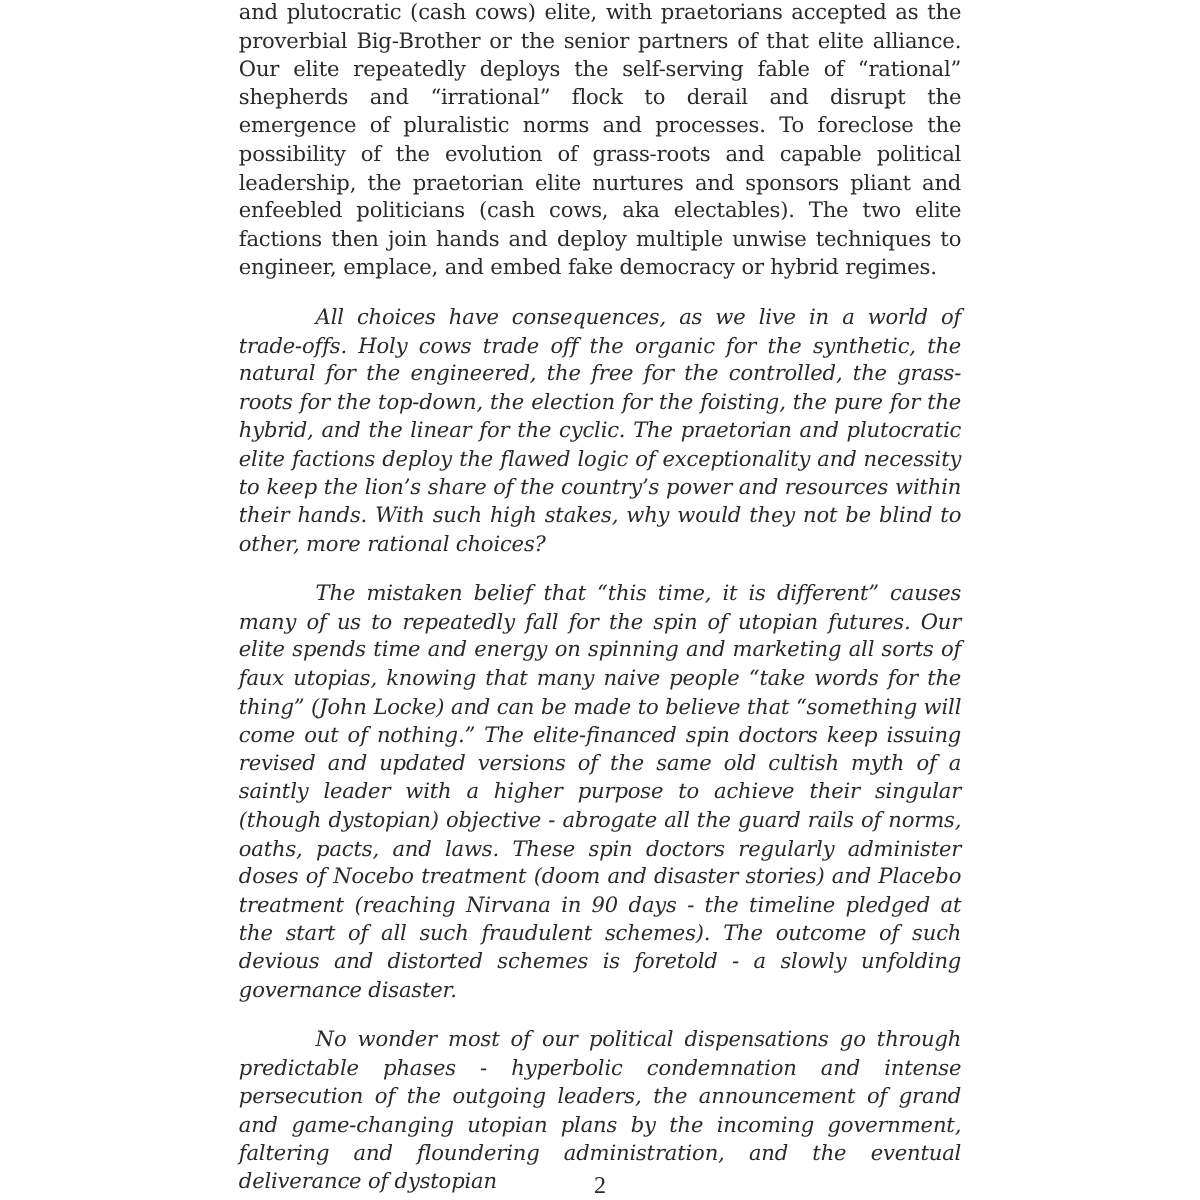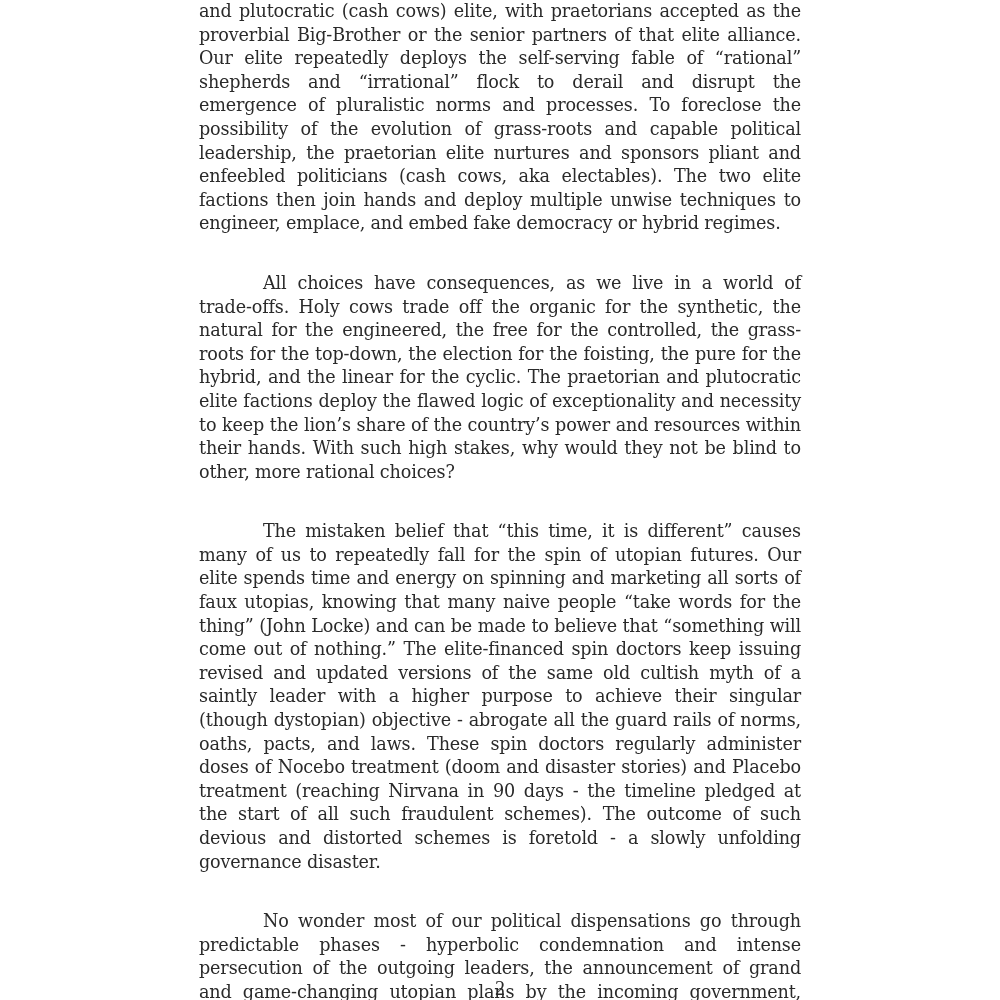--- a/index.html
+++ b/index.html
@@ -26,21 +26,22 @@
     }
     .para {
       margin: 0;
       text-align: justify;
       hyphens: manual;
     }
     .para.indent {
       text-indent: 64px;
     }
     .para + .para {
-      margin-top: 36px;
+      margin-top: 18px;
+      font-style: italic;
     }
     .page-number {
       position: absolute;
       left: 0;
       width: 1000px;
       top: 977px;
       text-align: center;
       font-family: "Liberation Serif", "DejaVu Serif", serif;
       font-size: 20px;
       color: #2a2a2a;

